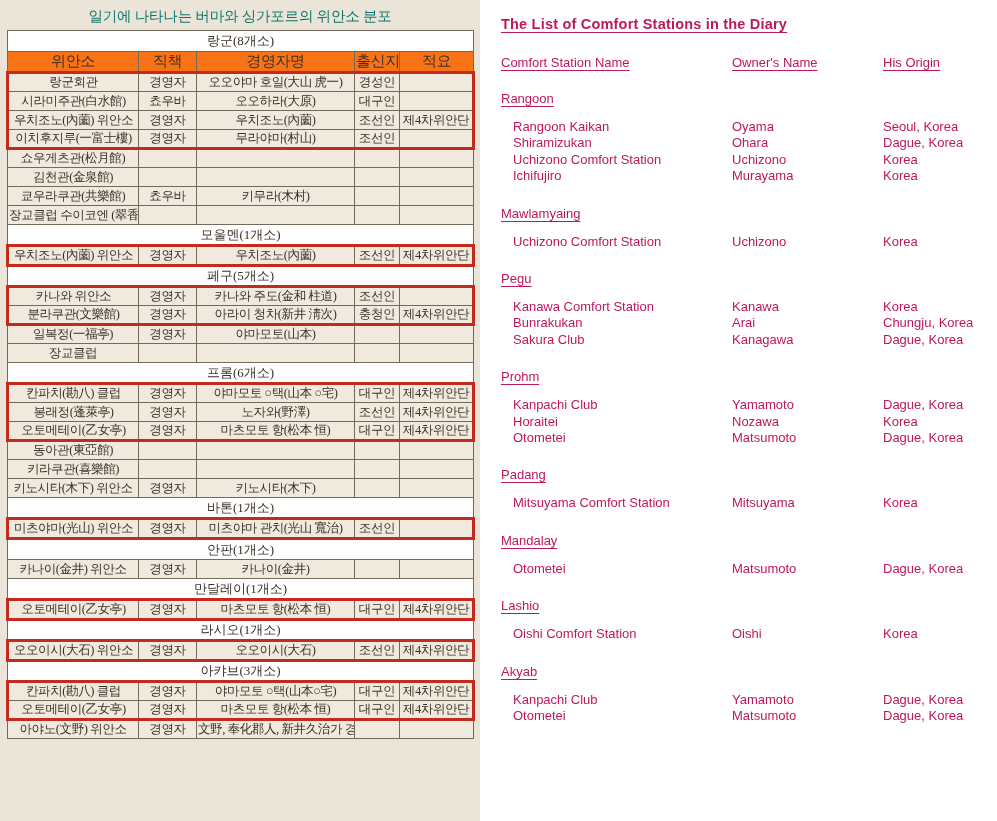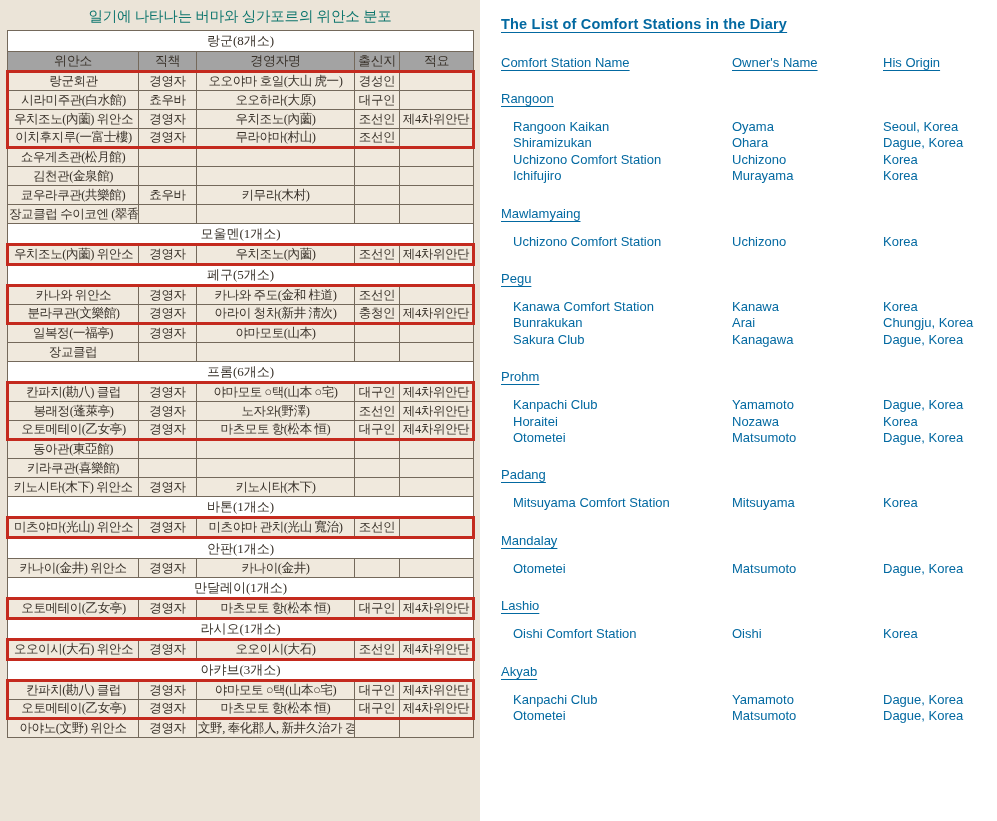--- a/index.html
+++ b/index.html
@@ -25,30 +25,30 @@
   table.ktable td {
     border:1px solid #74695b;
     background:#f0e9dd;
     height:19px; text-align:center; vertical-align:middle;
     font-size:12.5px; padding:0 1px; white-space:nowrap; overflow:hidden;
     letter-spacing:-0.4px;
   }
   tbody.sec td {
     background:#ffffff; font-size:13px; height:21px; letter-spacing:0;
   }
-  tbody.hdr td { background:#a3a3a3; font-size:13px; height:20px; }
+  tbody.hdr td { background:#f97316; font-size:15px; height:20px; }
   tbody.red { border:3px solid #c42a1e;margin-top:36px; }
   td.ml { white-space:pre-line; font-size:11.5px; line-height:1.3; padding:2px 1px; }
 
   
   .right-panel {
     position:absolute; left:480px; top:0; width:517px; height:821px;
     background:#ffffff;
     font-family:"Liberation Sans","DejaVu Sans",sans-serif;
-    color:#0369a1; font-size:13px;
+    color:#be185d; font-size:13px;
   }
   .right-inner { padding:16px 0 0 21px; }
   .rtitle {
     font-size:14.5px; font-weight:bold;
     text-decoration:underline; text-underline-offset:3px;
     letter-spacing:0.2px;
   }
   .rheaders {
     display:grid; grid-template-columns:231px 151px 1fr;
     margin-top:23px;

